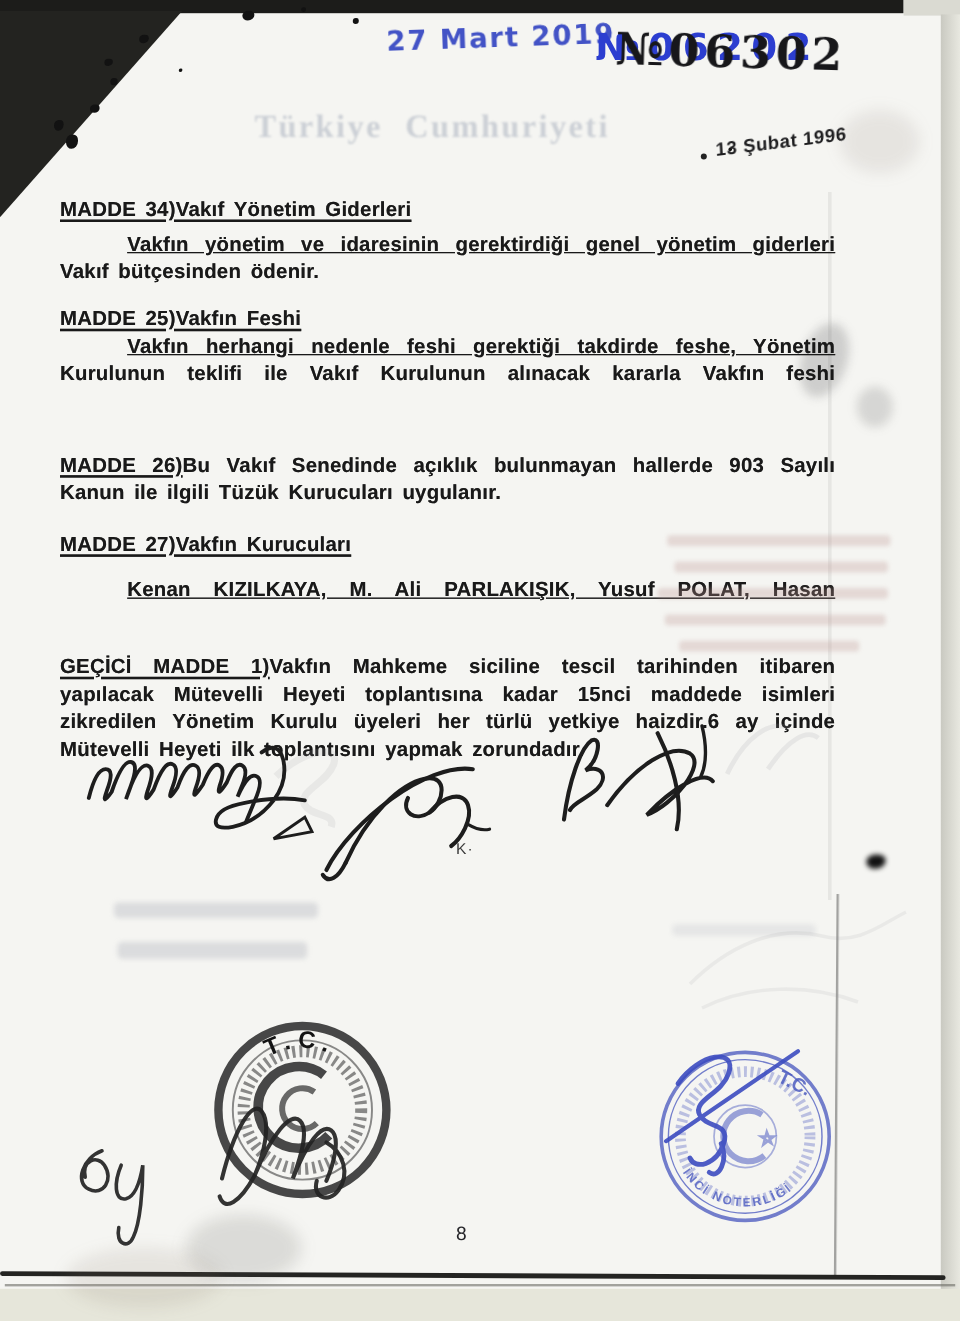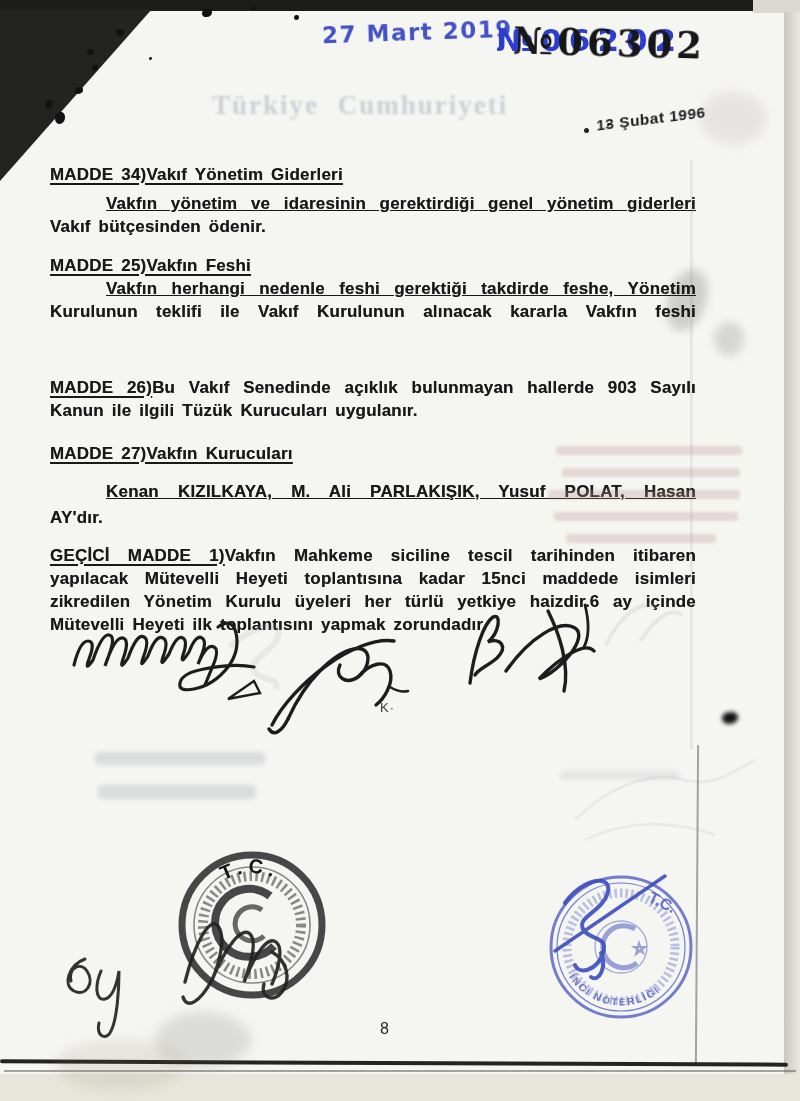--- a/index.html
+++ b/index.html
@@ -115,21 +115,20 @@
   <div class="doc" style="top:376px;">
     <div class="line jl"><span class="u">MADDE 26)</span><span>Bu Vakıf Senedinde açıklık bulunmayan hallerde 903 Sayılı</span></div>
     <div class="line">Kanun ile ilgili Tüzük Kurucuları uygulanır.</div>
   </div>
 
   <div class="doc" style="top:421px;margin-top:21px;">
     <span class="u">MADDE 27)Vakfın Kurucuları</span>
   </div>
   <div class="doc" style="top:479px;line-height:26px;">
     <div class="line jl ind">Kenan KIZILKAYA, M. Ali PARLAKIŞIK, Yusuf POLAT, Hasan</div>
-    <div class="line">AY'dır.</div>
   </div>
 
   <div class="doc" style="top:544px;">
     <div class="line jl"><span class="u">GEÇİCİ MADDE 1)</span><span>Vakfın Mahkeme siciline tescil tarihinden itibaren</span></div>
     <div class="line jl">yapılacak Mütevelli Heyeti toplantısına kadar 15nci maddede isimleri</div>
     <div class="line jl">zikredilen Yönetim Kurulu üyeleri her türlü yetkiye haizdir.6 ay içinde</div>
     <div class="line">Mütevelli Heyeti ilk toplantısını yapmak zorundadır.</div>
   </div>
 
   <div class="ghostline" style="left:556px;top:446px;width:186px;height:9px;"></div>

